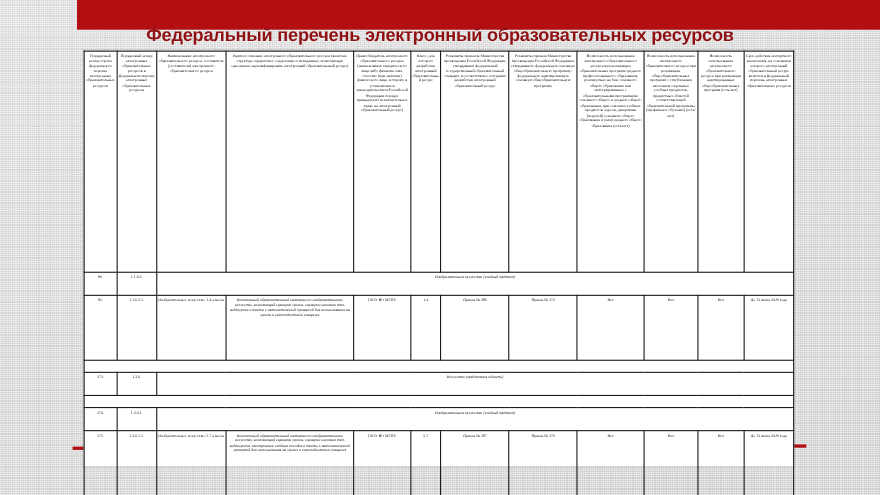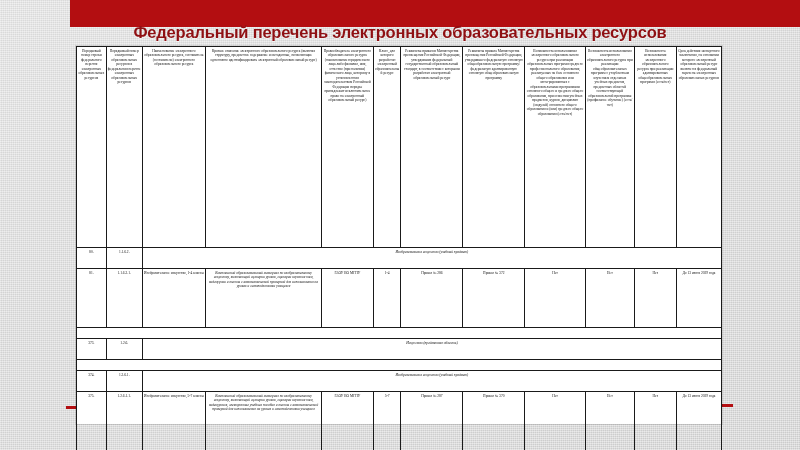--- a/index.html
+++ b/index.html
@@ -109,21 +109,21 @@
   tr.data-row td { height: 54px; }
   .spacer-row td { border: none; height: 6px; background: #fff; }
 </style>
 </head>
 <body>
 
 <div class="slide-bg"></div>
 
 <div class="red-banner"></div>
 
-<div class="title">Федеральный  перечень электронных образовательных ресурсов</div>
+<div class="title">Федеральный  перечень электронный образовательных ресурсов</div>
 
 <div class="dash dash-left"></div>
 <div class="dash dash-right"></div>
 
 <div class="sheet">
   <table class="doc">
     <colgroup>
       <col style="width:4.6%">
       <col style="width:5.6%">
       <col style="width:9.8%">

